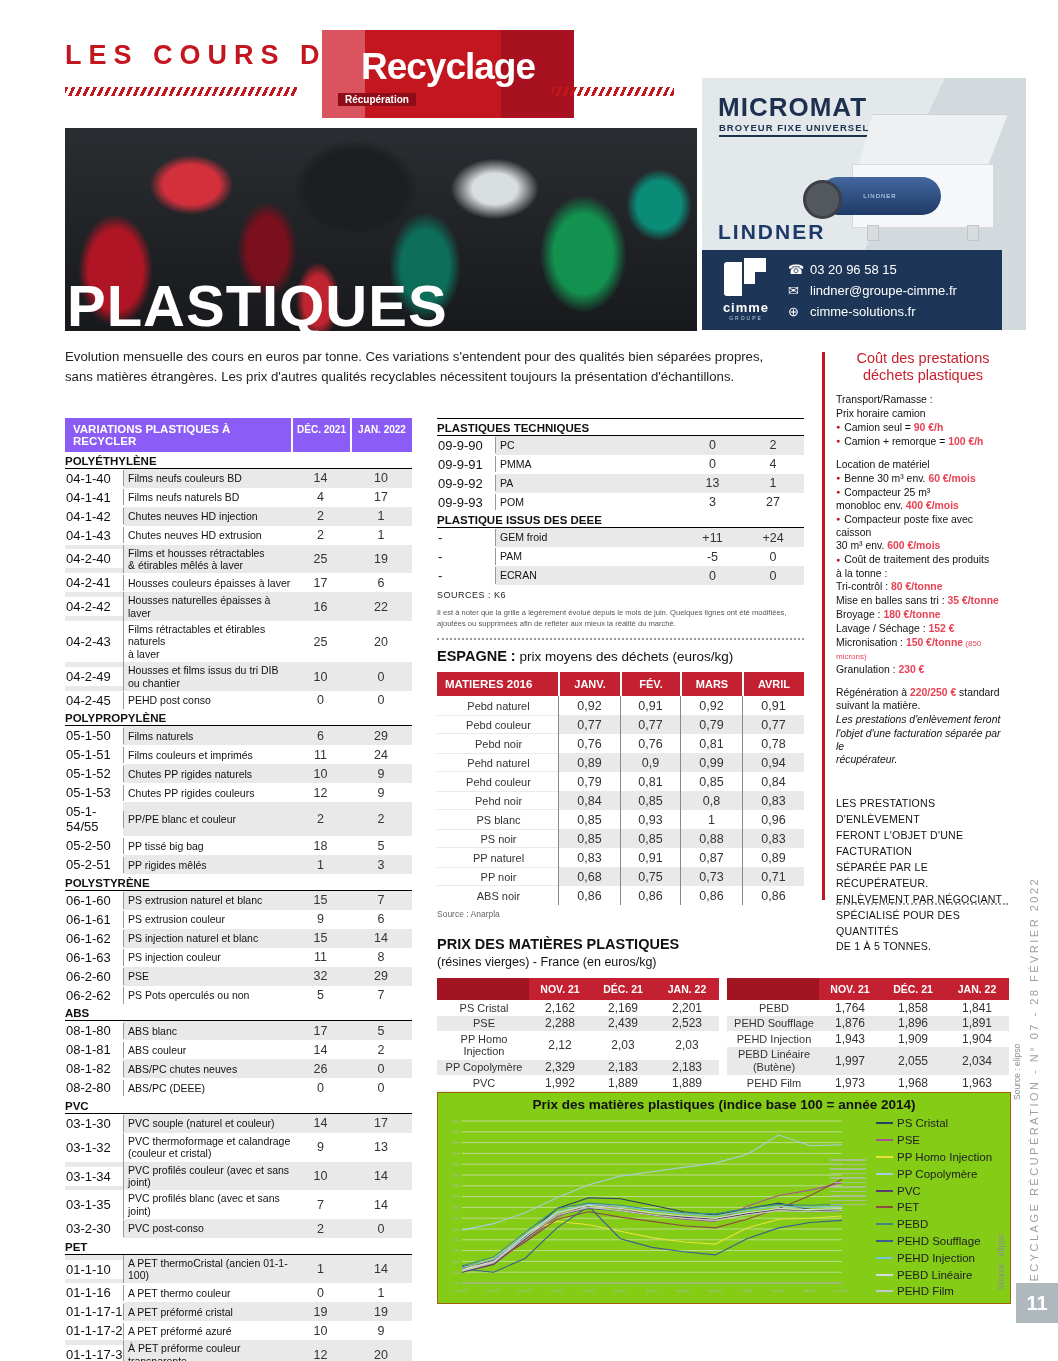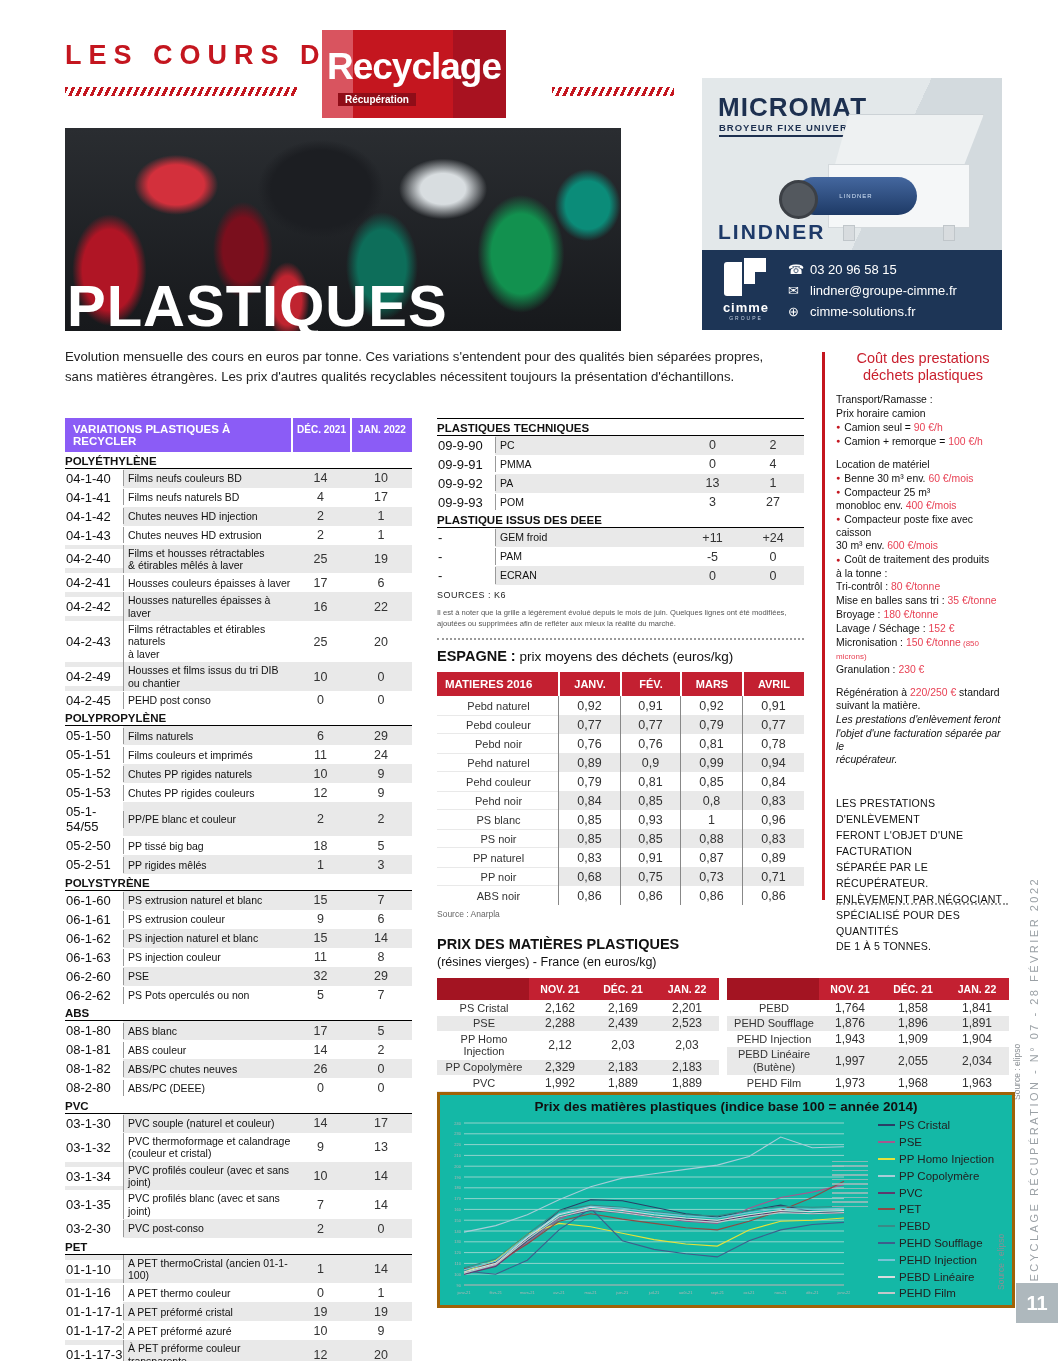--- a/index.html
+++ b/index.html
@@ -2,39 +2,39 @@
 <html><head>
 <meta charset="utf-8">
 <style>
   html,body{margin:0;padding:0;background:#fff;}
   .page{position:relative;width:1058px;height:1361px;background:#fff;font-family:"Liberation Sans",sans-serif;color:#111;overflow:hidden;}
   
   .kicker{position:absolute;left:65px;top:40px;font-size:27px;font-weight:bold;color:#c4161f;letter-spacing:7px;}
   .hatch{position:absolute;height:9px;background:repeating-linear-gradient(115deg,#c4161f 0 3px,transparent 3px 6.5px);}
   .hatch.hl{left:65px;top:87px;width:232px;}
   .hatch.hr{left:552px;top:87px;width:122px;}
-  .logo{position:absolute;left:322px;top:30px;width:184px;height:88px;background:linear-gradient(90deg,#d9545f 0 17%,#c4161f 17% 71%,#a81220 71%);}
+  .logo{position:absolute;left:322px;top:30px;width:252px;height:88px;background:linear-gradient(90deg,#d9545f 0 17%,#c4161f 17% 71%,#a81220 71%);}
   .logo-title{position:absolute;left:0;right:0;top:16px;text-align:center;color:#fff;font-size:37px;font-weight:bold;letter-spacing:-1px;}
   .logo-sub{position:absolute;left:16px;bottom:12px;background:#8f0d18;color:#fff;font-size:10px;font-weight:bold;padding:1px 7px;}
   
-  .hero{position:absolute;left:65px;top:128px;width:556px;height:203px;overflow:hidden;
+  .hero{position:absolute;left:65px;top:128px;width:632px;height:203px;overflow:hidden;
     background:
       radial-gradient(60px 90px at 8% 70%,#b01525 0 45%,transparent 62%),
       radial-gradient(70px 50px at 20% 28%,#d3303c 0 40%,transparent 60%),
       radial-gradient(50px 80px at 32% 60%,#7a0f1d 0 40%,transparent 60%),
       radial-gradient(90px 70px at 46% 30%,#1c1e22 0 55%,transparent 70%),
       radial-gradient(60px 90px at 57% 68%,#0d6e5a 0 40%,transparent 60%),
       radial-gradient(80px 55px at 68% 30%,#d8dde0 0 28%,transparent 55%),
       radial-gradient(70px 95px at 82% 62%,#12914f 0 42%,transparent 62%),
       radial-gradient(55px 60px at 94% 38%,#0b8c79 0 40%,transparent 60%),
       radial-gradient(40px 70px at 40% 85%,#c02430 0 35%,transparent 55%),
       linear-gradient(180deg,#2a2d31,#17191c);}
   .hero-title{position:absolute;left:2px;bottom:-8px;color:#fff;font-size:58px;font-weight:bold;letter-spacing:1px;}
   
-  .ad{position:absolute;left:702px;top:78px;width:300px;height:252px;background:linear-gradient(115deg,#e3e8ea 0 55%,#d3dade 55%);}
+  .ad{position:absolute;left:702px;top:78px;width:324px;height:252px;background:linear-gradient(115deg,#e3e8ea 0 55%,#d3dade 55%);}
   .ad-name{position:absolute;left:16px;top:14px;font-size:26px;font-weight:bold;color:#1d3050;letter-spacing:1px;}
   .ad-tag{position:absolute;left:17px;top:44px;font-size:9.5px;font-weight:bold;color:#1d3050;letter-spacing:1px;border-bottom:2px solid #1d3050;padding-bottom:2px;}
   .ad-brand{position:absolute;left:16px;top:142px;font-size:21px;font-weight:bold;color:#1d3968;letter-spacing:2px;}
   .machine{position:absolute;right:8px;top:36px;width:200px;height:134px;}
   .m-hopper{position:absolute;right:10px;top:0;width:148px;height:52px;background:#eef1f2;border:1px solid #ccd2d6;clip-path:polygon(10% 0,100% 0,86% 100%,0 100%);}
   .m-body{position:absolute;right:24px;top:50px;width:140px;height:62px;background:#f5f7f8;border:1px solid #d4d9dc;}
   .m-cyl{position:absolute;left:-34px;top:12px;width:122px;height:38px;border-radius:19px;background:linear-gradient(180deg,#44679f,#1e3a66);color:#cfe0f5;font-size:6px;letter-spacing:1px;text-align:center;line-height:38px;}
   .m-cap{position:absolute;left:-50px;top:15px;width:33px;height:33px;border-radius:50%;background:#53585e;border:3px solid #3c4046;}
   .m-leg{position:absolute;bottom:-14px;width:10px;height:14px;background:#d8dcdf;border:1px solid #c0c6ca;}
   .ad-bar{position:absolute;left:0;bottom:0;width:300px;height:80px;background:#1d3556;color:#fff;}
@@ -85,38 +85,38 @@
   .ptable.pl{left:437px;}
   .ptable.pr{left:727px;}
   .phead{display:grid;grid-template-columns:1fr 62px 64px 64px;border-radius:8px;}
   .phead span{background:#c32031;color:#fff;font-weight:bold;font-size:10.5px;text-align:center;padding:5px 0;}
   .phead .tt{background:#a31422;}
   .prow{display:grid;grid-template-columns:1fr 62px 64px 64px;align-items:center;}
   .prow .c0{font-size:11px;padding:1.5px 0 1.5px 2px;white-space:pre-line;line-height:1.15;}
   .prow span{font-size:12px;color:#333;text-align:center;}
   .vsrc{position:absolute;writing-mode:vertical-rl;transform:rotate(180deg);font-size:8.5px;color:#8a8f94;}
   
-  .chart{position:absolute;left:437px;top:1092px;width:572px;height:210px;border:3px solid #a16207;background:#14b8a6;}
+  .chart{position:absolute;left:437px;top:1092px;width:572px;height:210px;border:1px solid #a16207;background:#84cc16;}
   .chart-title{text-align:center;font-size:13.5px;font-weight:bold;margin-top:4px;}
   .chart-svg{position:absolute;left:6px;top:24px;}
   .inline-labels{position:absolute;left:392px;top:66px;width:36px;height:46px;
     background:repeating-linear-gradient(180deg,#b8bcc0 0 1.5px,transparent 1.5px 4.5px);opacity:.7;}
   .legend{position:absolute;left:438px;top:22px;width:130px;}
   .lg-item{display:flex;align-items:center;height:16.8px;}
   .lg-sw{width:17px;height:2px;margin-right:4px;flex:0 0 17px;}
   .lg-lb{font-size:11.5px;color:#222;}
   
   .sb-rule{position:absolute;left:822px;top:352px;width:3px;height:548px;background:#c4161f;}
   .sidebar{position:absolute;left:836px;top:350px;width:174px;}
   .sb-title{color:#c9202e;font-size:14.5px;font-weight:normal;text-align:center;white-space:pre-line;line-height:1.15;margin-bottom:10px;}
   .sline{font-size:10.4px;line-height:1.28;margin:.5px 0;color:#111;}
   .sline span{white-space:pre-line;}
   .sblank{height:9px;}
   .bdot{color:#c4161f;font-size:7px;margin-right:4px;vertical-align:1.5px;}
-  .sg-r{color:#e84255;}
+  .sg-r{color:#e84255;font-weight:bold;}
   .sg-rs{color:#e84255;font-size:8px;}
   .sg-i{font-style:italic;}
   .caps{margin-top:30px;font-size:10.6px;line-height:1.5;letter-spacing:.2px;}
   .sb-dotted{position:absolute;left:836px;top:903px;width:172px;border-top:2px dotted #9a9a9a;}
   
   .edition{position:absolute;left:1028px;top:732px;height:560px;writing-mode:vertical-rl;transform:rotate(180deg);
     font-size:11px;color:#9aa0a5;letter-spacing:2.5px;}
   .pagenum{position:absolute;left:1016px;top:1283px;width:42px;height:40px;background:#aeb8bd;color:#fff;
     font-size:20px;font-weight:bold;display:flex;align-items:center;justify-content:center;}
 </style>

